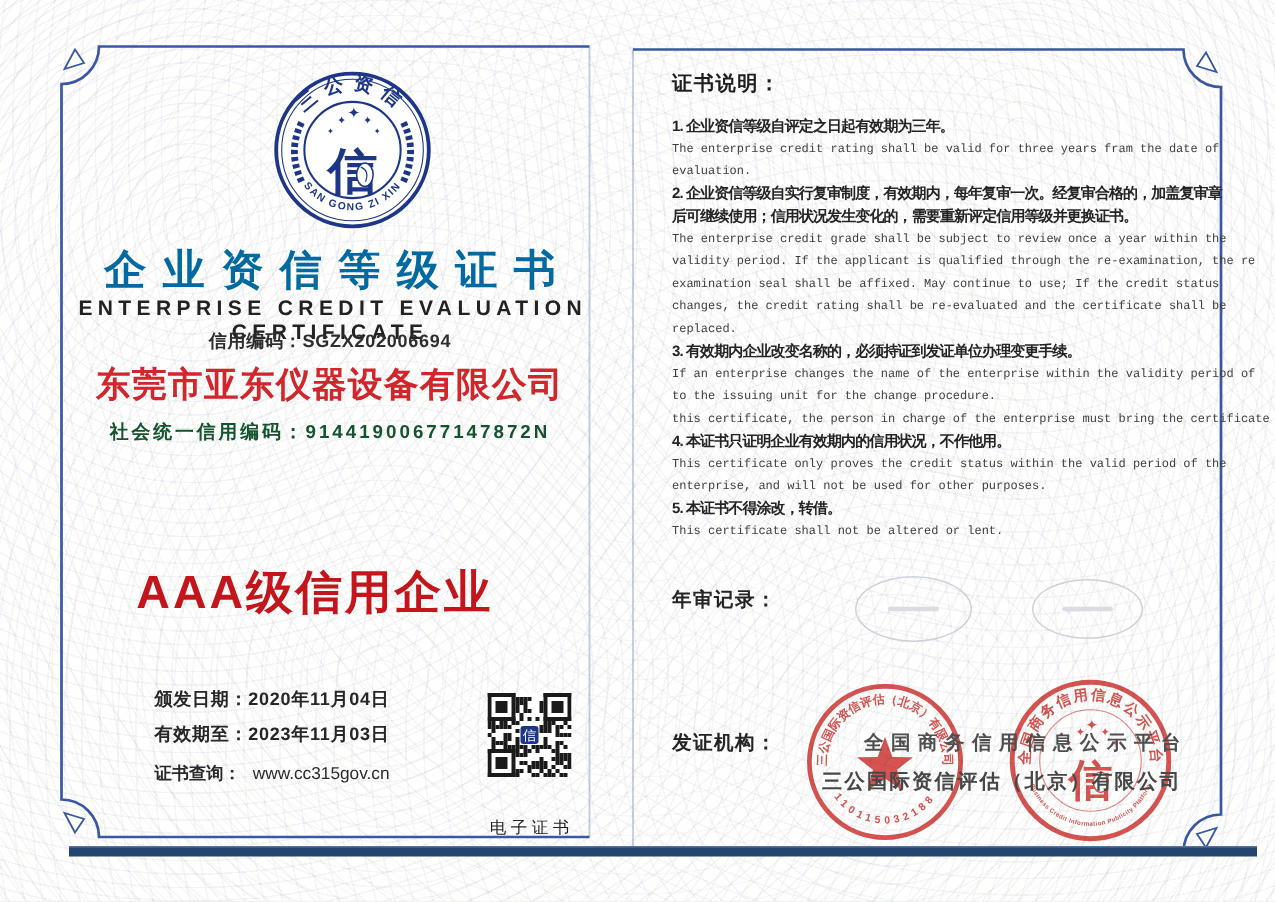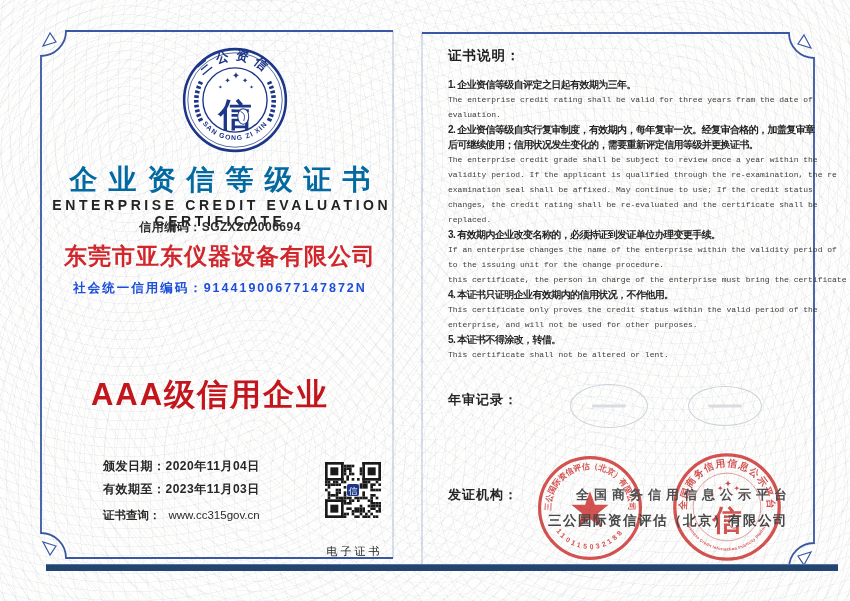--- a/index.html
+++ b/index.html
@@ -25,21 +25,21 @@
   
   .lp-title{left:40px;top:161px;width:360px;text-align:center;
     font-size:28px;font-weight:800;letter-spacing:11px;text-indent:11px;color:#0369a1;}
   .lp-subtitle{left:40px;top:197px;width:360px;text-align:center;
     font-size:14px;font-weight:700;letter-spacing:3.6px;text-indent:3.6px;color:#222;}
   .lp-creditcode{left:40px;top:219px;width:360px;text-align:center;
     font-size:12px;font-weight:700;letter-spacing:.5px;color:#2d2d2d;}
   .lp-company{left:30px;top:241px;width:380px;text-align:center;
     font-size:23px;font-weight:800;letter-spacing:1px;color:#d0262c;}
   .lp-social{left:40px;top:280px;width:360px;text-align:center;
-    font-size:12.5px;font-weight:700;letter-spacing:2px;color:#1d4ed8;}
+    font-size:12.5px;font-weight:700;letter-spacing:2px;color:#14532d;}
   .lp-statement{left:80px;top:303px;width:312px;
     font-size:11px;font-weight:600;line-height:17.5px;letter-spacing:-.3px;
     text-align:justify;text-indent:2em;color:#1f1f1f;}
   .lp-rating{left:30px;top:374px;width:360px;text-align:center;
     font-family:Liberation Sans, sans-serif;
     font-size:31px;font-weight:800;letter-spacing:2px;color:#c3161c;}
   .lp-date{left:103px;font-size:12px;font-weight:700;color:#262626;letter-spacing:.5px;}
   .lp-query{left:103px;top:508px;font-size:11.5px;font-weight:600;color:#2a2a2a;}
   .lp-query .url{font-weight:400;margin-left:8px;}
   .qr-caption{left:320px;top:544px;width:66px;text-align:center;

